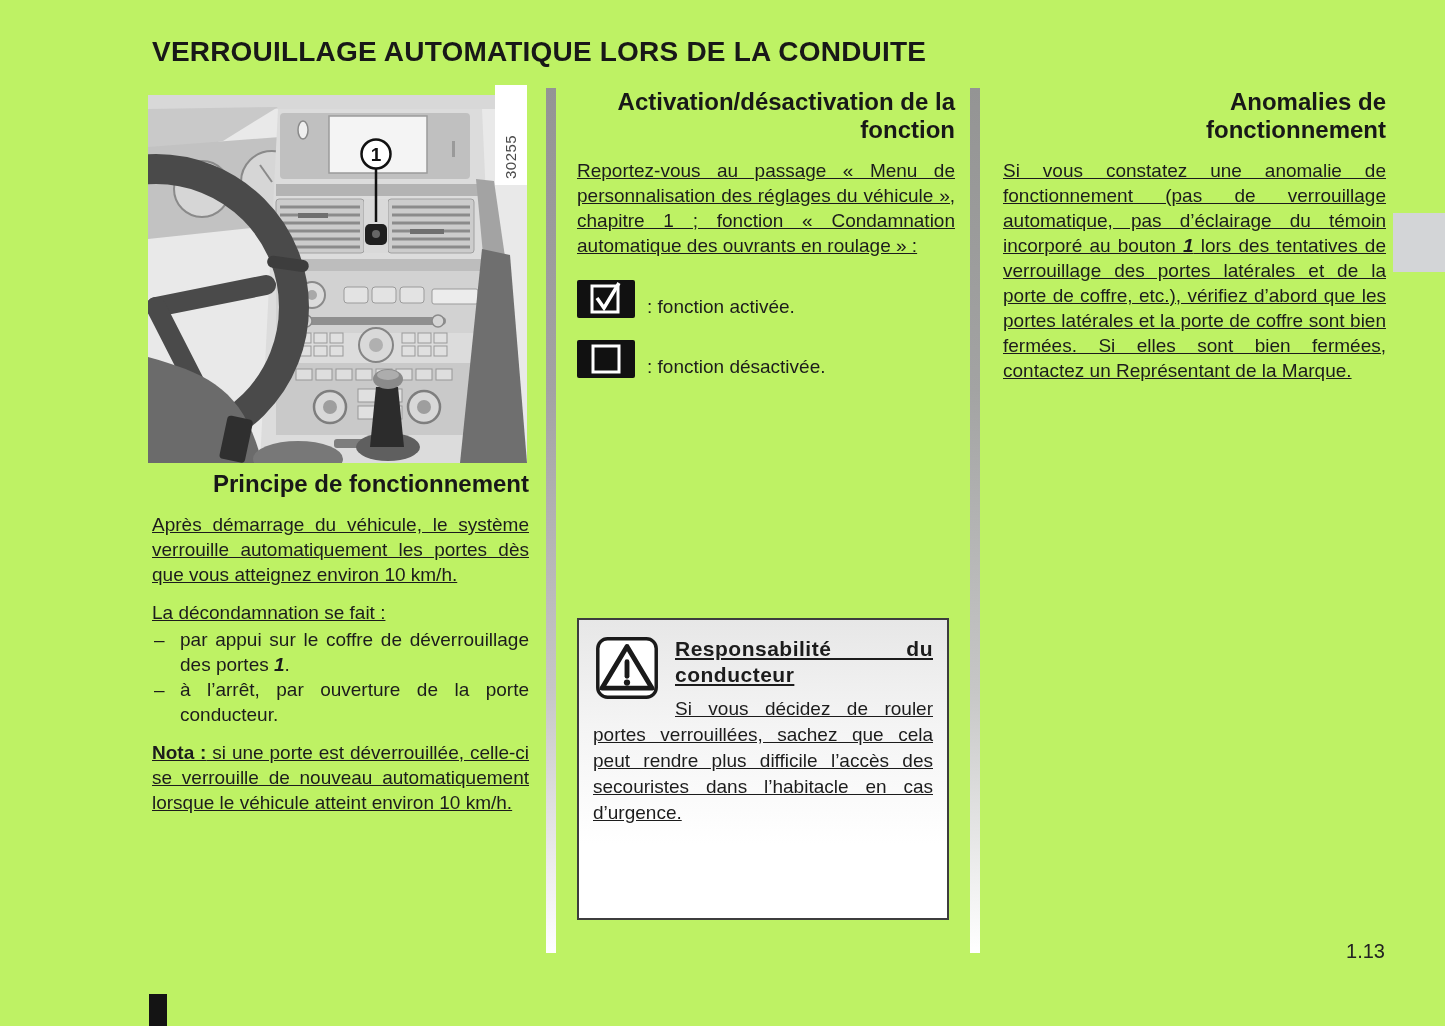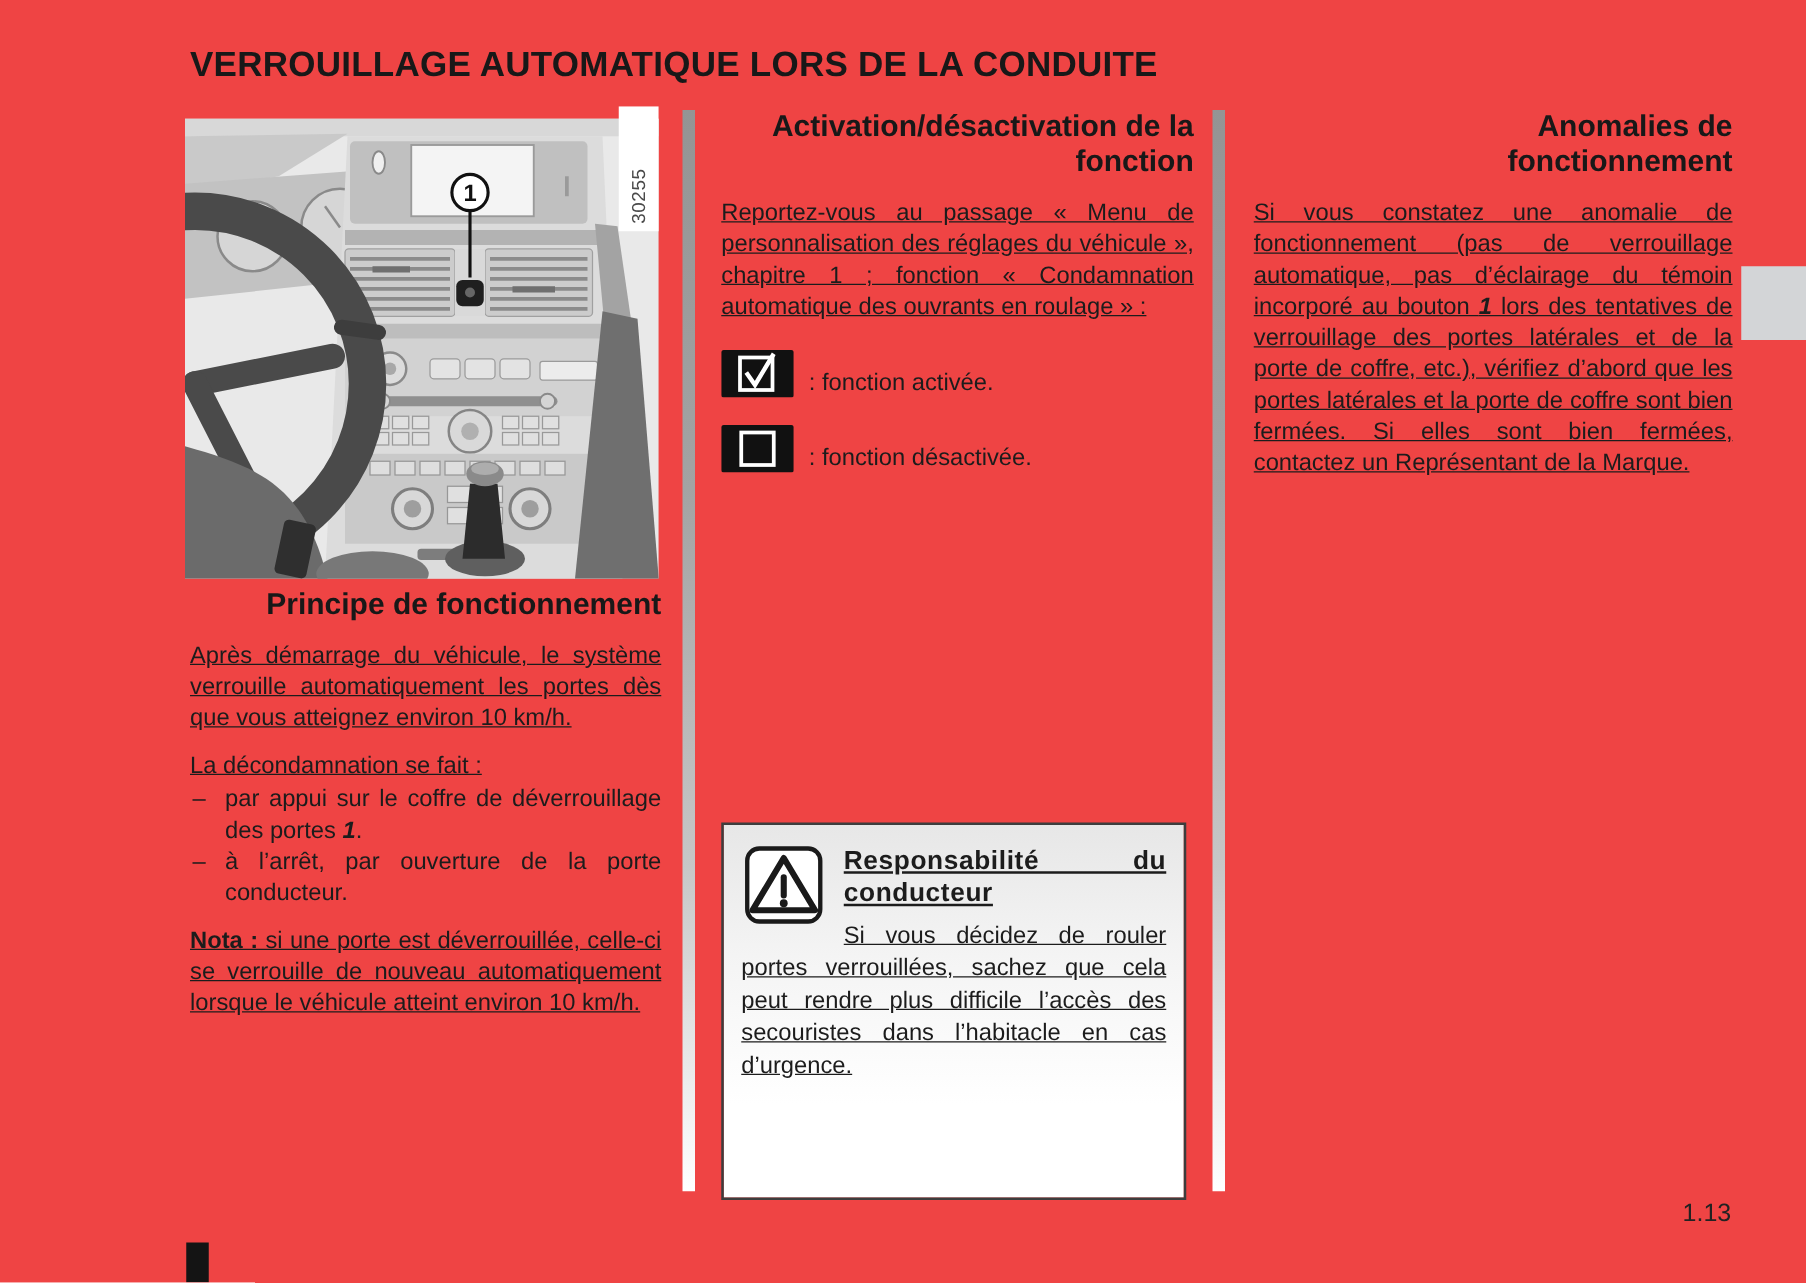--- a/index.html
+++ b/index.html
@@ -1,17 +1,17 @@
 <!DOCTYPE html>
 <html lang="fr"><head>
 <meta charset="utf-8">
 <style>
   html,body{margin:0;padding:0;background:#ffffff;}
   .page{
-    position:relative;width:1445px;height:1026px;background:#ef4444;overflow:hidden;
+    position:relative;width:1445px;height:1026px;background:#bef264;overflow:hidden;
     font-family:"Liberation Sans","DejaVu Sans",sans-serif;color:#1c1c1c;
   }
   .page-title{
     position:absolute;left:152px;top:36px;width:1000px;
     font-size:28px;font-weight:bold;letter-spacing:.2px;color:#181818;
   }
   
   .figure{position:absolute;left:148px;top:85px;width:379px;height:378px;}
   .figure svg{display:block;}
   
@@ -38,30 +38,30 @@
     font-size:19px;line-height:25px;padding-left:28px;position:relative;
     text-align:justify;
   }
   ul.dash li .marker{position:absolute;left:2px;top:0;}
   
   .check-row{display:flex;align-items:flex-end;margin:22px 0 0 0;}
   .check-icon{flex:0 0 auto;}
   .check-label{font-size:19px;margin-left:12px;}
   
   .warning-box{
-    position:absolute;left:577px;top:658px;width:372px;height:302px;
+    position:absolute;left:577px;top:618px;width:372px;height:302px;
     border:2px solid #3d3d3d;
     background:linear-gradient(180deg,#e7e7e7 0%,#f4f4f4 35%,#ffffff 75%);
     padding:14px 14px 0 14px;box-sizing:border-box;text-align:justify;
   }
   .warning-icon{float:left;margin:2px 16px 6px 2px;}
   .warning-title{font-size:21px;line-height:26px;font-weight:bold;letter-spacing:.5px;text-align:justify;margin:2px 0 8px 0;}
   .warning-body{font-size:19px;line-height:26px;margin:0;}
   
-  .page-number{position:absolute;left:1285px;top:960px;width:100px;text-align:right;font-size:20px;color:#222;}
+  .page-number{position:absolute;left:1285px;top:940px;width:100px;text-align:right;font-size:20px;color:#222;}
   .edge-tab{position:absolute;left:1393px;top:213px;width:52px;height:59px;background:#d3d5d7;}
   .print-mark{position:absolute;left:149px;top:994px;width:18px;height:32px;background:#141414;}
 </style>
 </head>
 <body>
 
 <div class="page">
 
   <div class="page-title">VERROUILLAGE AUTOMATIQUE LORS DE LA CONDUITE</div>
 

